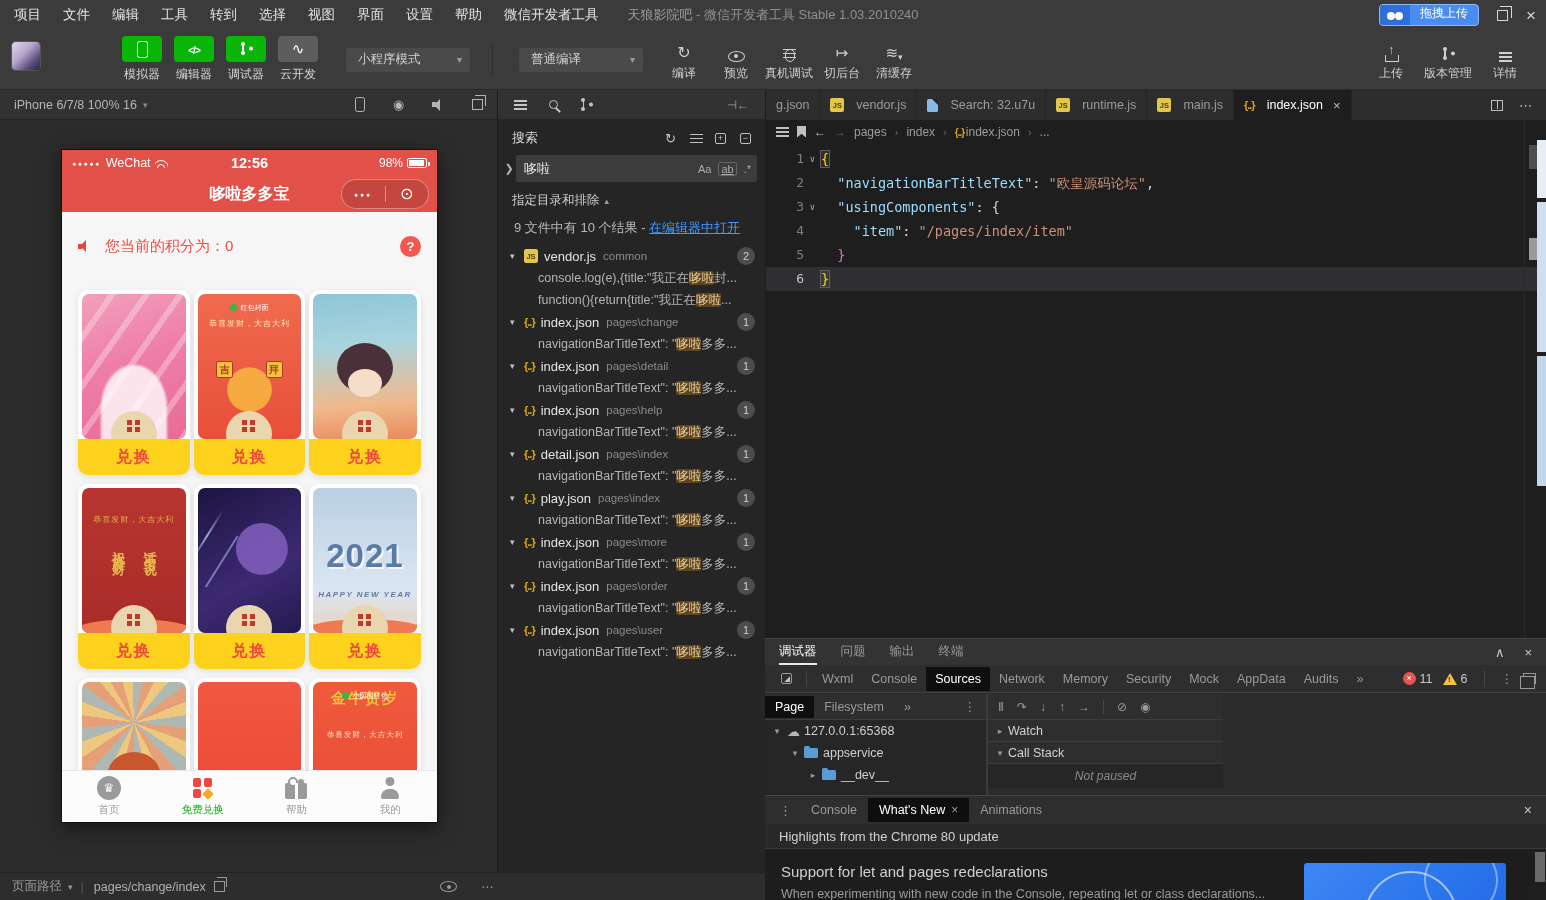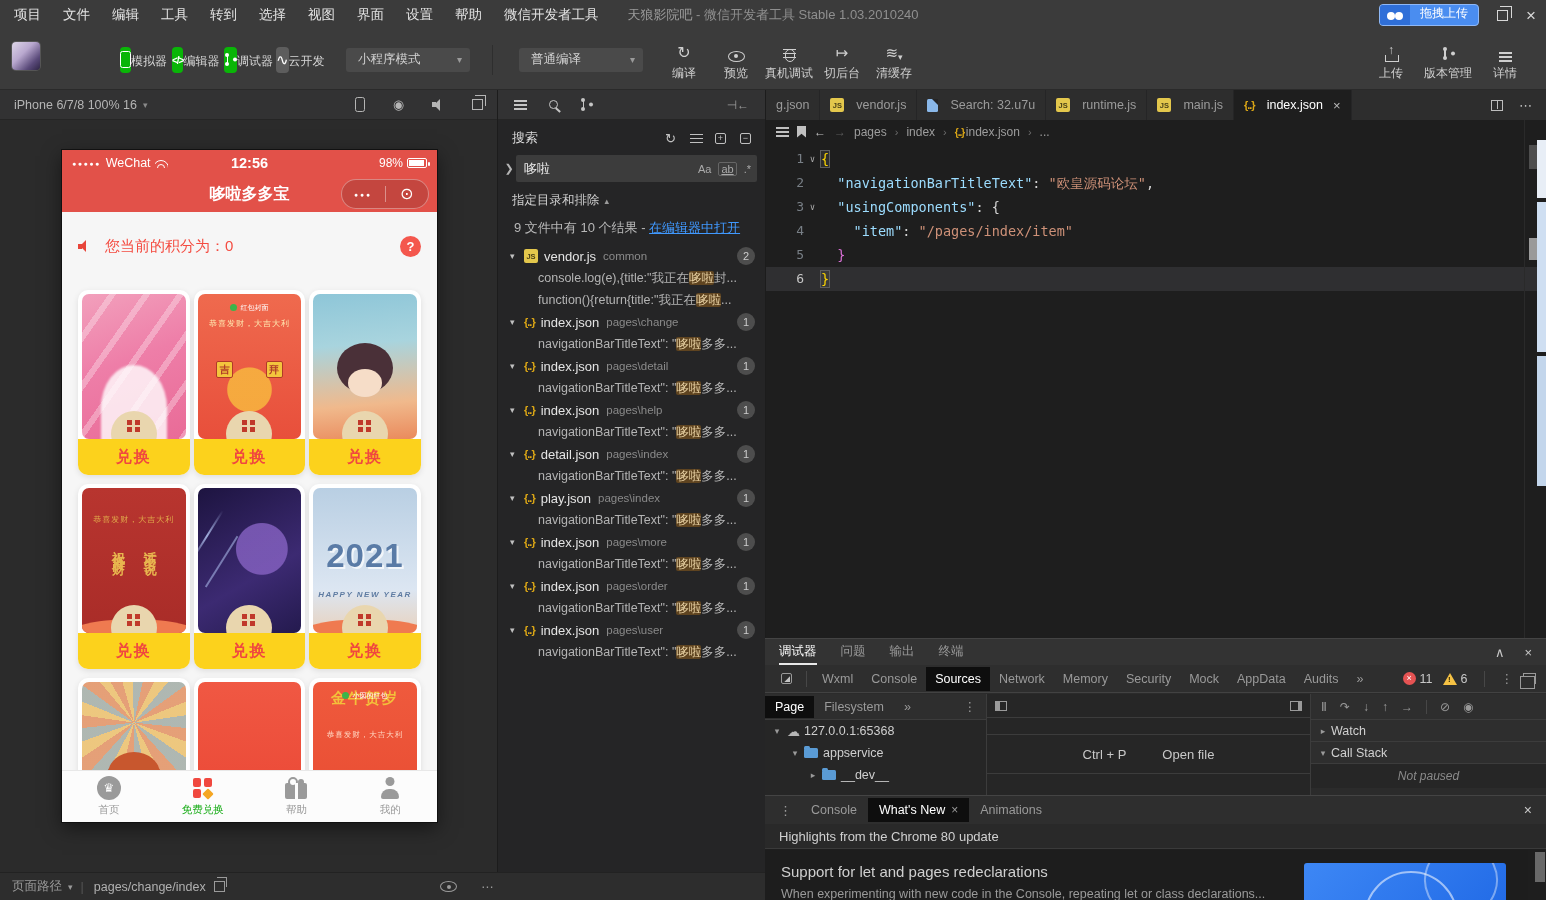--- a/index.html
+++ b/index.html
@@ -20,21 +20,21 @@
   .drag-pill .pill-label { color:#fff; font-size:12px; padding:0 10px; }
   .wbtn { color:#d8d8d8; font-size:17px; cursor:default; line-height:1; }
   .i-restore { display:inline-block; width:11px; height:11px; border:1.5px solid #d8d8d8; position:relative; }
   .i-restore::before { content:""; position:absolute; left:2px; top:-5px; width:11px; height:11px; border:1.5px solid #d8d8d8; border-left:none; border-bottom:none; }
 
   
   .toolbar { position:absolute; left:0; top:30px; width:1546px; height:60px; background:#3b3b3b; border-bottom:1px solid #2a2a2a; display:flex; align-items:center; z-index:29; }
   .avatar { position:absolute; left:12px; top:12px; width:28px; height:28px; border-radius:4px;
     background:linear-gradient(135deg,#ded6e8 0%,#b9a8cf 40%,#5a4a7a 75%,#2e2545 100%); box-shadow:0 0 0 1px #555; }
   .tbtn-group { display:flex; gap:8px; margin-left:120px; }
-  .tbtn { display:flex; flex-direction:row; align-items:center; width:44px; }
+  .tbtn { display:flex; flex-direction:column; align-items:center; width:44px; }
   .tbtn .box { width:40px; height:26px; border-radius:4px; display:flex; align-items:center; justify-content:center; }
   .tbtn .box.green { background:#09b507; }
   .tbtn .box.gray { background:#5d5d5d; }
   .tbtn .lbl { margin-top:4px; font-size:12px; color:#d6d6d6; white-space:nowrap; }
   .dd { height:24px; min-width:124px; background:#4a4a4a; border-radius:3px; color:#d2d2d2; font-size:12.5px;
     display:flex; align-items:center; justify-content:space-between; padding:0 8px 0 12px; margin-left:26px; }
   .dd .caret { color:#9a9a9a; font-size:10px; margin-left:10px; }
   .vsep { width:1px; height:30px; background:#2e2e2e; margin-left:22px; }
   .acts { display:flex; margin-left:18px; gap:6px; }
   .act { display:flex; flex-direction:column; align-items:center; min-width:46px; }
@@ -801,30 +801,20 @@
               <span class="i-folder"></span>
               <span>appservice</span>
             </div>
             <div class="tree-row" style="padding-left: 42px;">
               <span class="tree-caret">▸</span>
               <span class="i-folder"></span>
               <span>__dev__</span>
             </div>
           </div>
       </div>
-      <div class="src-mid">
-        <div class="src-mid-bar">
-          <span class="i-panel l"></span>
-          <span class="i-panel r"></span>
-        </div>
-        <div class="open-band">
-          <span>Ctrl + P</span>
-          <span>Open file</span>
-        </div>
-      </div>
       <div class="src-debug">
         <div class="dbg-controls" id="dbg-controls">
             <span>Ⅱ</span>
             <span>↷</span>
             <span>↓</span>
             <span>↑</span>
             <span>→</span>
             <span class="csep"></span>
             <span>⊘</span>
             <span>◉</span>

